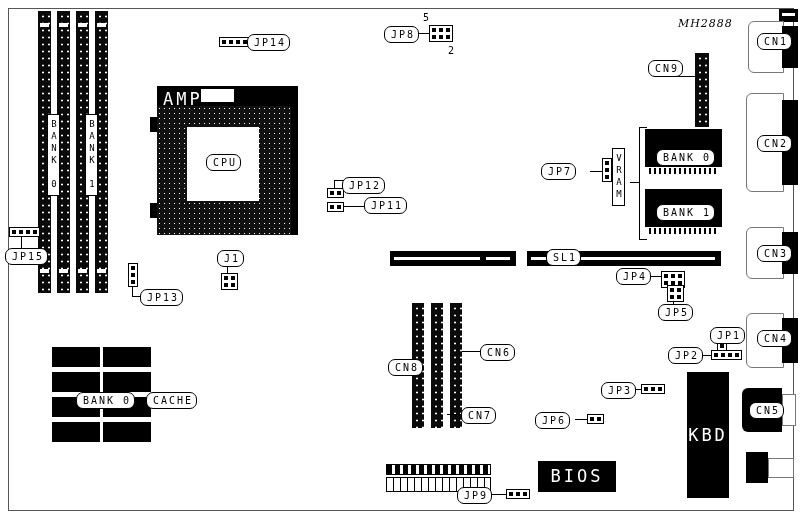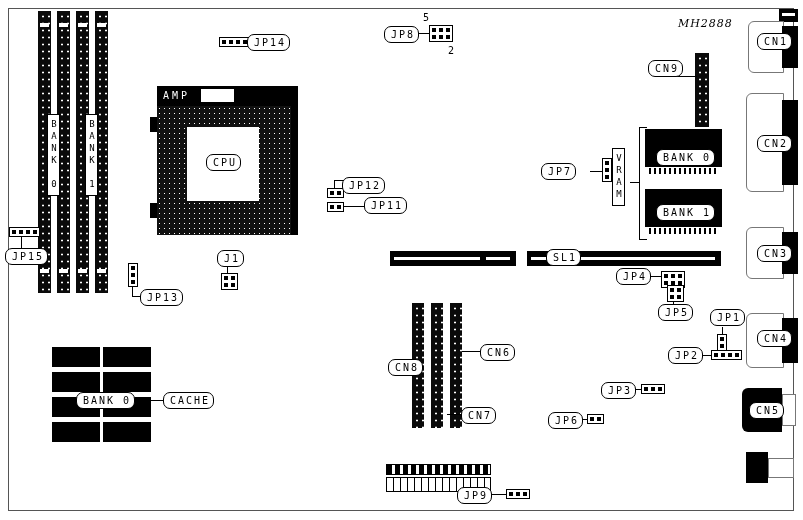--- a/index.html
+++ b/index.html
@@ -46,21 +46,21 @@
   .islot { position: absolute; height: 15px; background: #000; }
   .iseg  { position: absolute; top: 6px; height: 3px; background: #fff; }
 
   .pinrow { position: absolute; height: 6px;
             background: repeating-linear-gradient(90deg, #000 0 2px, transparent 2px 5px); }
   .hdr-top { position: absolute; border: 1px solid #000;
              background: repeating-linear-gradient(90deg, #000 0 5px, #fff 5px 8px); }
   .hdr-bot { position: absolute; border: 1px solid #000; background-color: #fff;
              background-image: repeating-linear-gradient(90deg, transparent 0 6px, #000 6px 7px); }
 
-  .wtext { color: #fff; font-size: 10px; letter-spacing: 3px; line-height: 1; }
+  .wtext { color: #fff; font-size: 17px; letter-spacing: 3px; line-height: 1; }
   .center { display: flex; align-items: center; justify-content: center; }
 </style>
 </head>
 <body>
 
 <div id="board">
   <div class="frame"></div>
 
   <div class="simm dots" style="left:38px"></div>
   <div class="simm dots" style="left:57px"></div>
@@ -197,21 +197,21 @@
 
   <div class="pins g2" style="left:667px;top:285px">
       <i></i>
       <i></i>
       <i></i>
       <i></i>
     </div>
   <div class="lead" style="left:673px;top:299px;width:1px;height:7px"></div>
   <div class="lbl" style="left:658px;top:304px">JP5</div>
 
-  <div class="lbl" style="left:710px;top:309px">JP1</div>
+  <div class="lbl" style="left:710px;top:327px">JP1</div>
   <div class="lead" style="left:722px;top:327px;width:1px;height:9px"></div>
   <div class="pins v" style="left:717px;top:334px">
       <i></i>
       <i></i>
     </div>
 
   <div class="lbl" style="left:668px;top:347px">JP2</div>
   <div class="lead" style="left:696px;top:355px;width:17px;height:1px"></div>
   <div class="pins" style="left:711px;top:350px">
       <i></i>
@@ -221,21 +221,21 @@
     </div>
 
   <div class="lbl" style="left:601px;top:382px">JP3</div>
   <div class="lead" style="left:629px;top:389px;width:14px;height:1px"></div>
   <div class="pins" style="left:641px;top:384px">
       <i></i>
       <i></i>
       <i></i>
     </div>
 
-  <div class="lbl" style="left:548px;top:412px">JP6</div>
+  <div class="lbl" style="left:535px;top:412px">JP6</div>
   <div class="lead" style="left:575px;top:419px;width:14px;height:1px"></div>
   <div class="pins" style="left:587px;top:414px">
       <i></i>
       <i></i>
     </div>
 
   <div class="vslot dots" style="left:412px"></div>
   <div class="vslot dots" style="left:431px"></div>
   <div class="vslot dots" style="left:450px"></div>
   <div class="lbl" style="left:388px;top:359px">CN8</div>
@@ -248,21 +248,21 @@
   <div class="blk" style="left:52px;top:347px;width:48px;height:20px"></div>
   <div class="blk" style="left:103px;top:347px;width:48px;height:20px"></div>
   <div class="blk" style="left:52px;top:372px;width:48px;height:20px"></div>
   <div class="blk" style="left:103px;top:372px;width:48px;height:20px"></div>
   <div class="blk" style="left:52px;top:397px;width:48px;height:20px"></div>
   <div class="blk" style="left:103px;top:397px;width:48px;height:20px"></div>
   <div class="blk" style="left:52px;top:422px;width:48px;height:20px"></div>
   <div class="blk" style="left:103px;top:422px;width:48px;height:20px"></div>
   <div class="lbl" style="left:76px;top:392px">BANK 0</div>
   <div class="lead" style="left:148px;top:400px;width:17px;height:1px"></div>
-  <div class="lbl" style="left:163px;top:392px">CACHE</div>
+  <div class="lbl" style="left:146px;top:392px">CACHE</div>
 
   <div class="lbl" style="left:217px;top:250px">J1</div>
   <div class="lead" style="left:227px;top:264px;width:1px;height:10px"></div>
   <div class="pins g2" style="left:221px;top:273px">
       <i></i>
       <i></i>
       <i></i>
       <i></i>
     </div>
 
@@ -273,21 +273,27 @@
       <i></i>
       <i></i>
     </div>
   <div class="pins" style="left:327px;top:202px">
       <i></i>
       <i></i>
     </div>
   <div class="lead" style="left:341px;top:206px;width:26px;height:1px"></div>
   <div class="lbl" style="left:364px;top:197px">JP11</div>
 
-
+  <div class="blk center" style="left:687px;top:372px;width:42px;height:126px">
+    <span class="wtext">KBD</span>
+  </div>
+
+  <div class="blk center" style="left:538px;top:461px;width:78px;height:31px">
+    <span class="wtext">BIOS</span>
+  </div>
 
   <div class="hdr-top" style="left:386px;top:464px;width:105px;height:11px"></div>
   <div class="hdr-bot" style="left:386px;top:477px;width:105px;height:15px"></div>
   <div class="lbl" style="left:457px;top:487px">JP9</div>
   <div class="lead" style="left:486px;top:494px;width:22px;height:1px"></div>
   <div class="pins" style="left:506px;top:489px">
       <i></i>
       <i></i>
       <i></i>
     </div>

